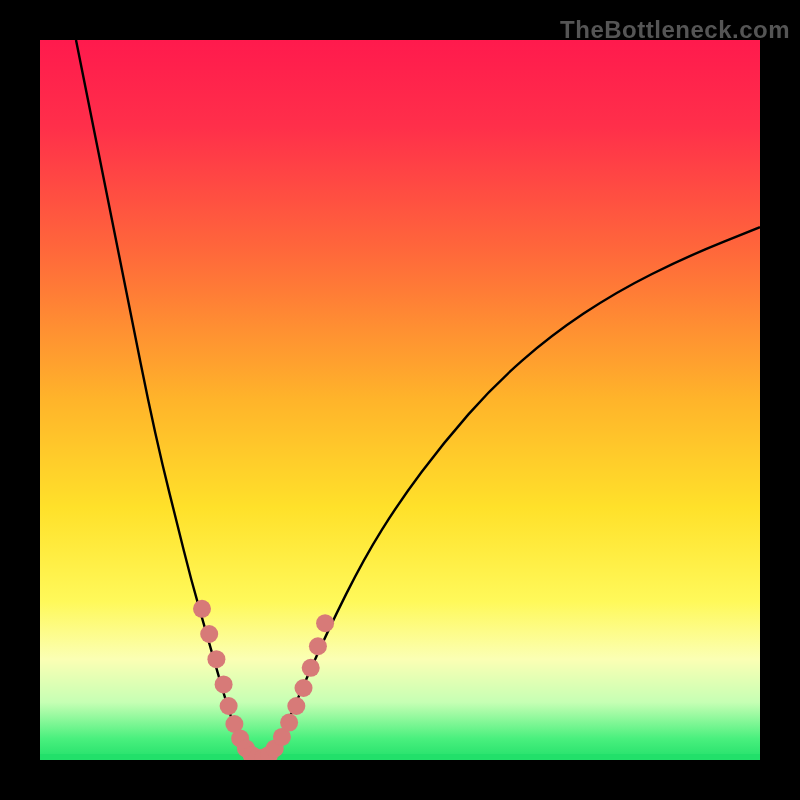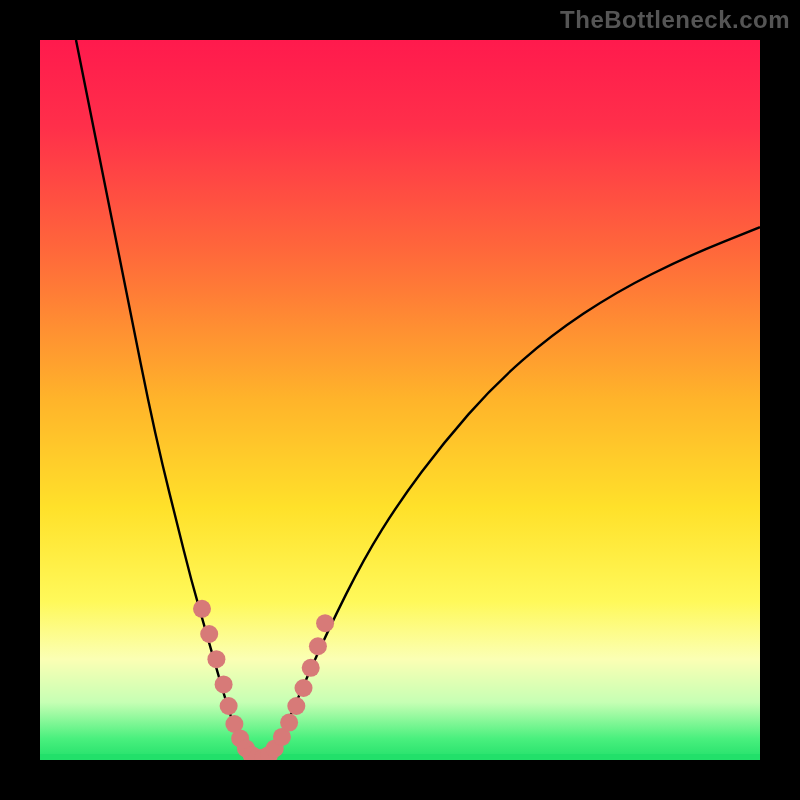--- a/index.html
+++ b/index.html
@@ -30,21 +30,21 @@
     inset: 0;
   }
   #curve-svg {
     position: absolute;
     inset: 0;
     width: 100%;
     height: 100%;
   }
   #watermark {
     position: absolute;
-    top: 6px;
+    top: 16px;
     right: 10px;
     color: #555;
     font-size: 24px;
     font-weight: 600;
     letter-spacing: 0.5px;
   }
 </style>
 </head>
 <body>
 

